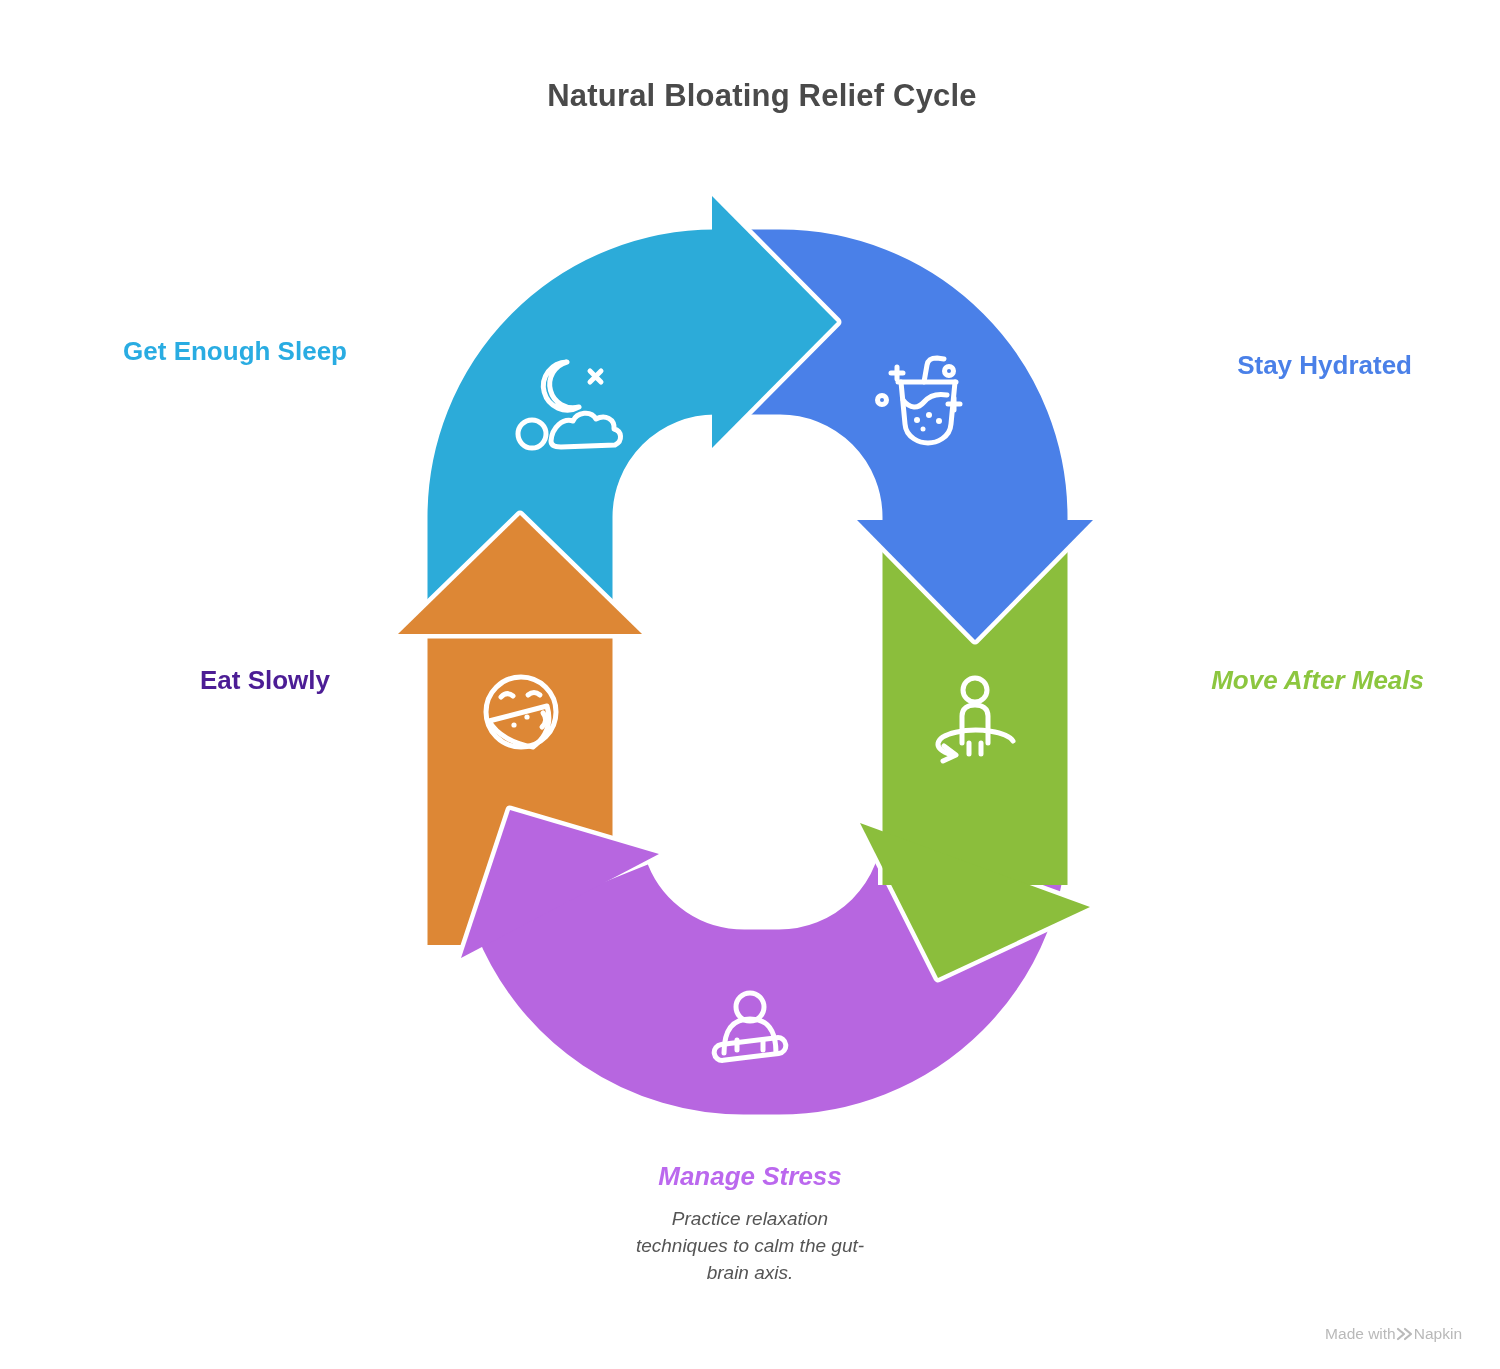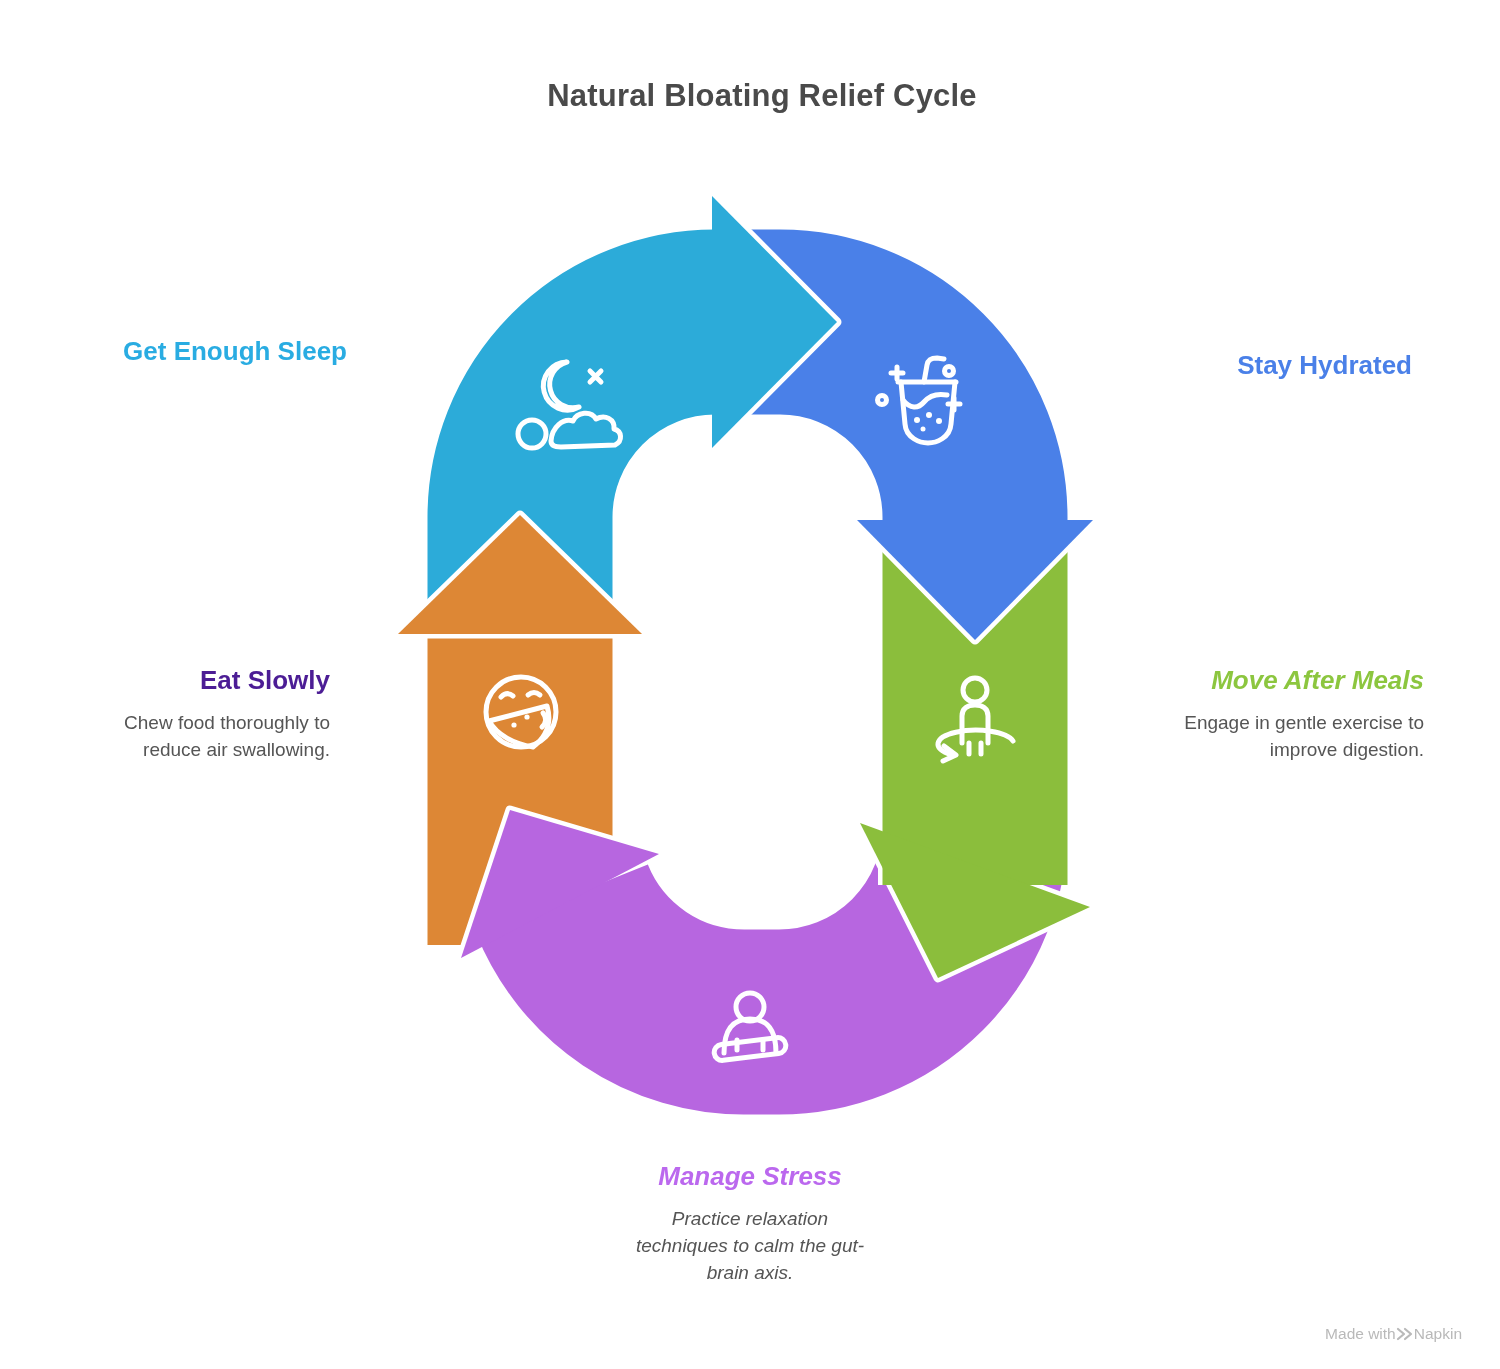--- a/index.html
+++ b/index.html
@@ -122,26 +122,24 @@
 <div class="step-block align-right" id="blk-sleep">
   <p class="step-heading" style="color: rgb(41, 172, 226);">Get Enough Sleep</p>
 </div>
 
 <div class="step-block align-left" id="blk-hydrate">
   <p class="step-heading" style="color: rgb(74, 128, 232);">Stay Hydrated</p>
 </div>
 
 <div class="step-block align-left" id="blk-move">
   <p class="step-heading" style="color: rgb(140, 198, 63); font-style: italic;">Move After Meals</p>
-  <p class="step-desc">Engage in gentle exercise to improve digestion.</p>
 </div>
 
 <div class="step-block align-right" id="blk-eat">
   <p class="step-heading" style="color: #4c1d95;">Eat Slowly</p>
-  <p class="step-desc">Chew food thoroughly to reduce air swallowing.</p>
 </div>
 
 <div class="step-block align-center" id="blk-stress">
   <p class="step-heading" style="color: rgb(187, 104, 238);">Manage Stress</p>
   <p class="step-desc">Practice relaxation techniques to calm the gut-brain axis.</p>
 </div>
 
 <div class="watermark">
   <span>Made with</span>
   <svg width="18" height="16" viewBox="0 0 18 16">

